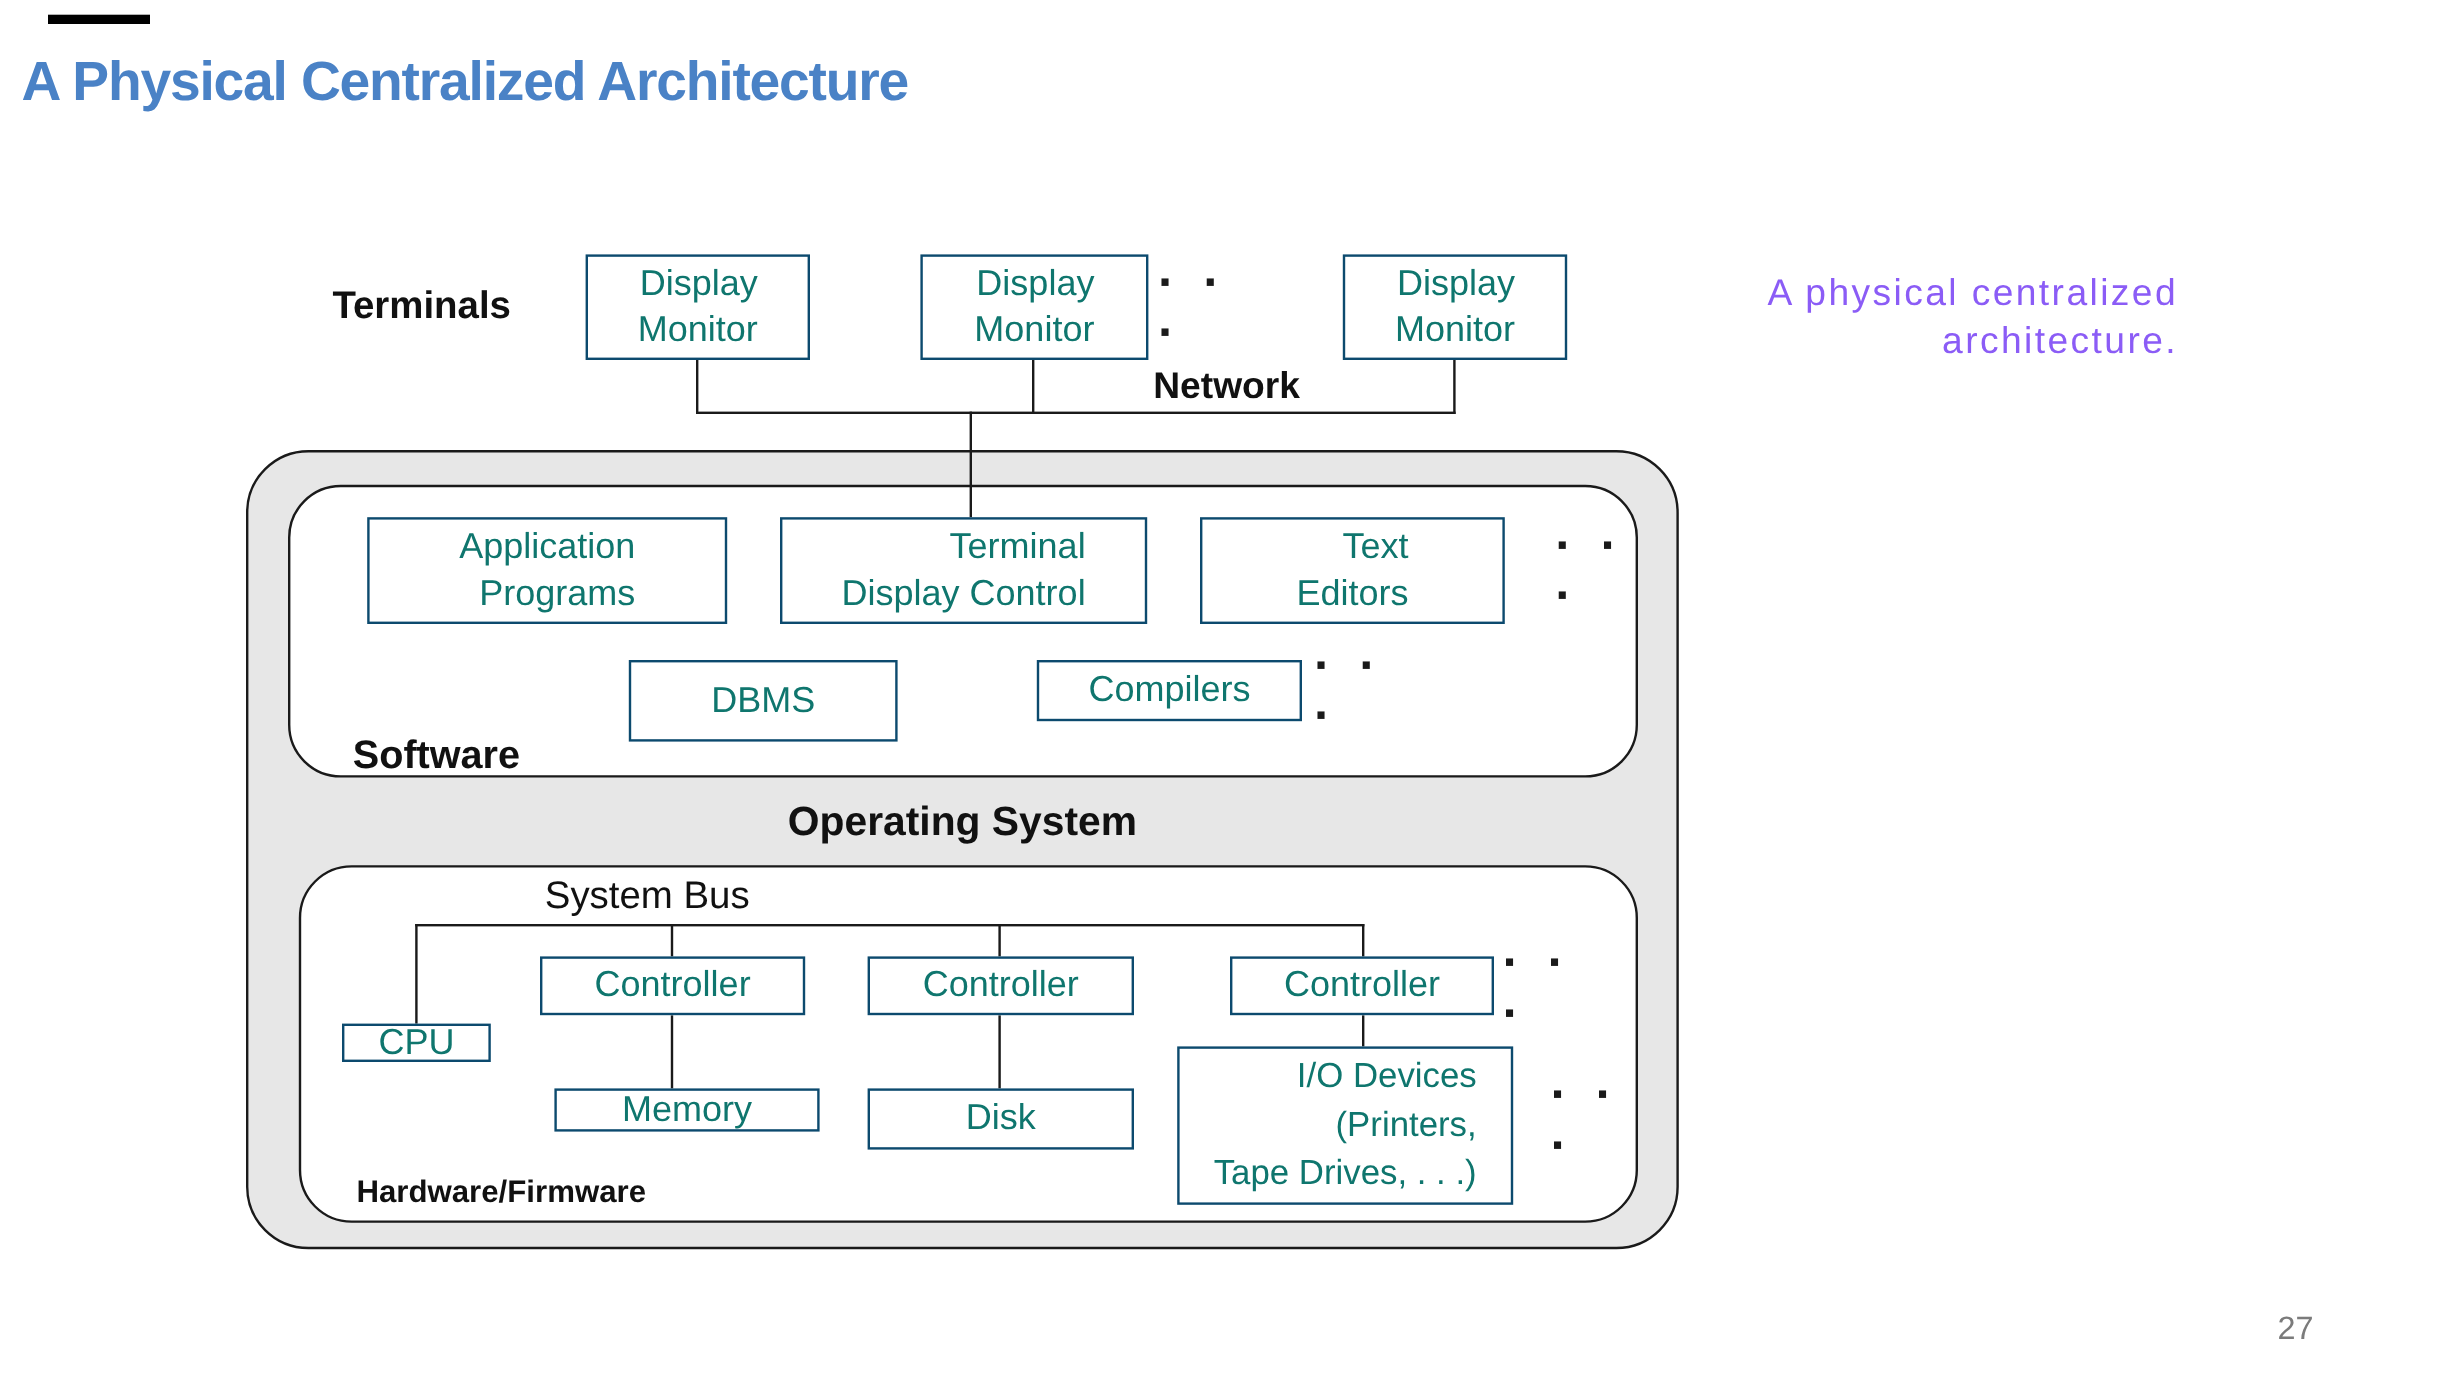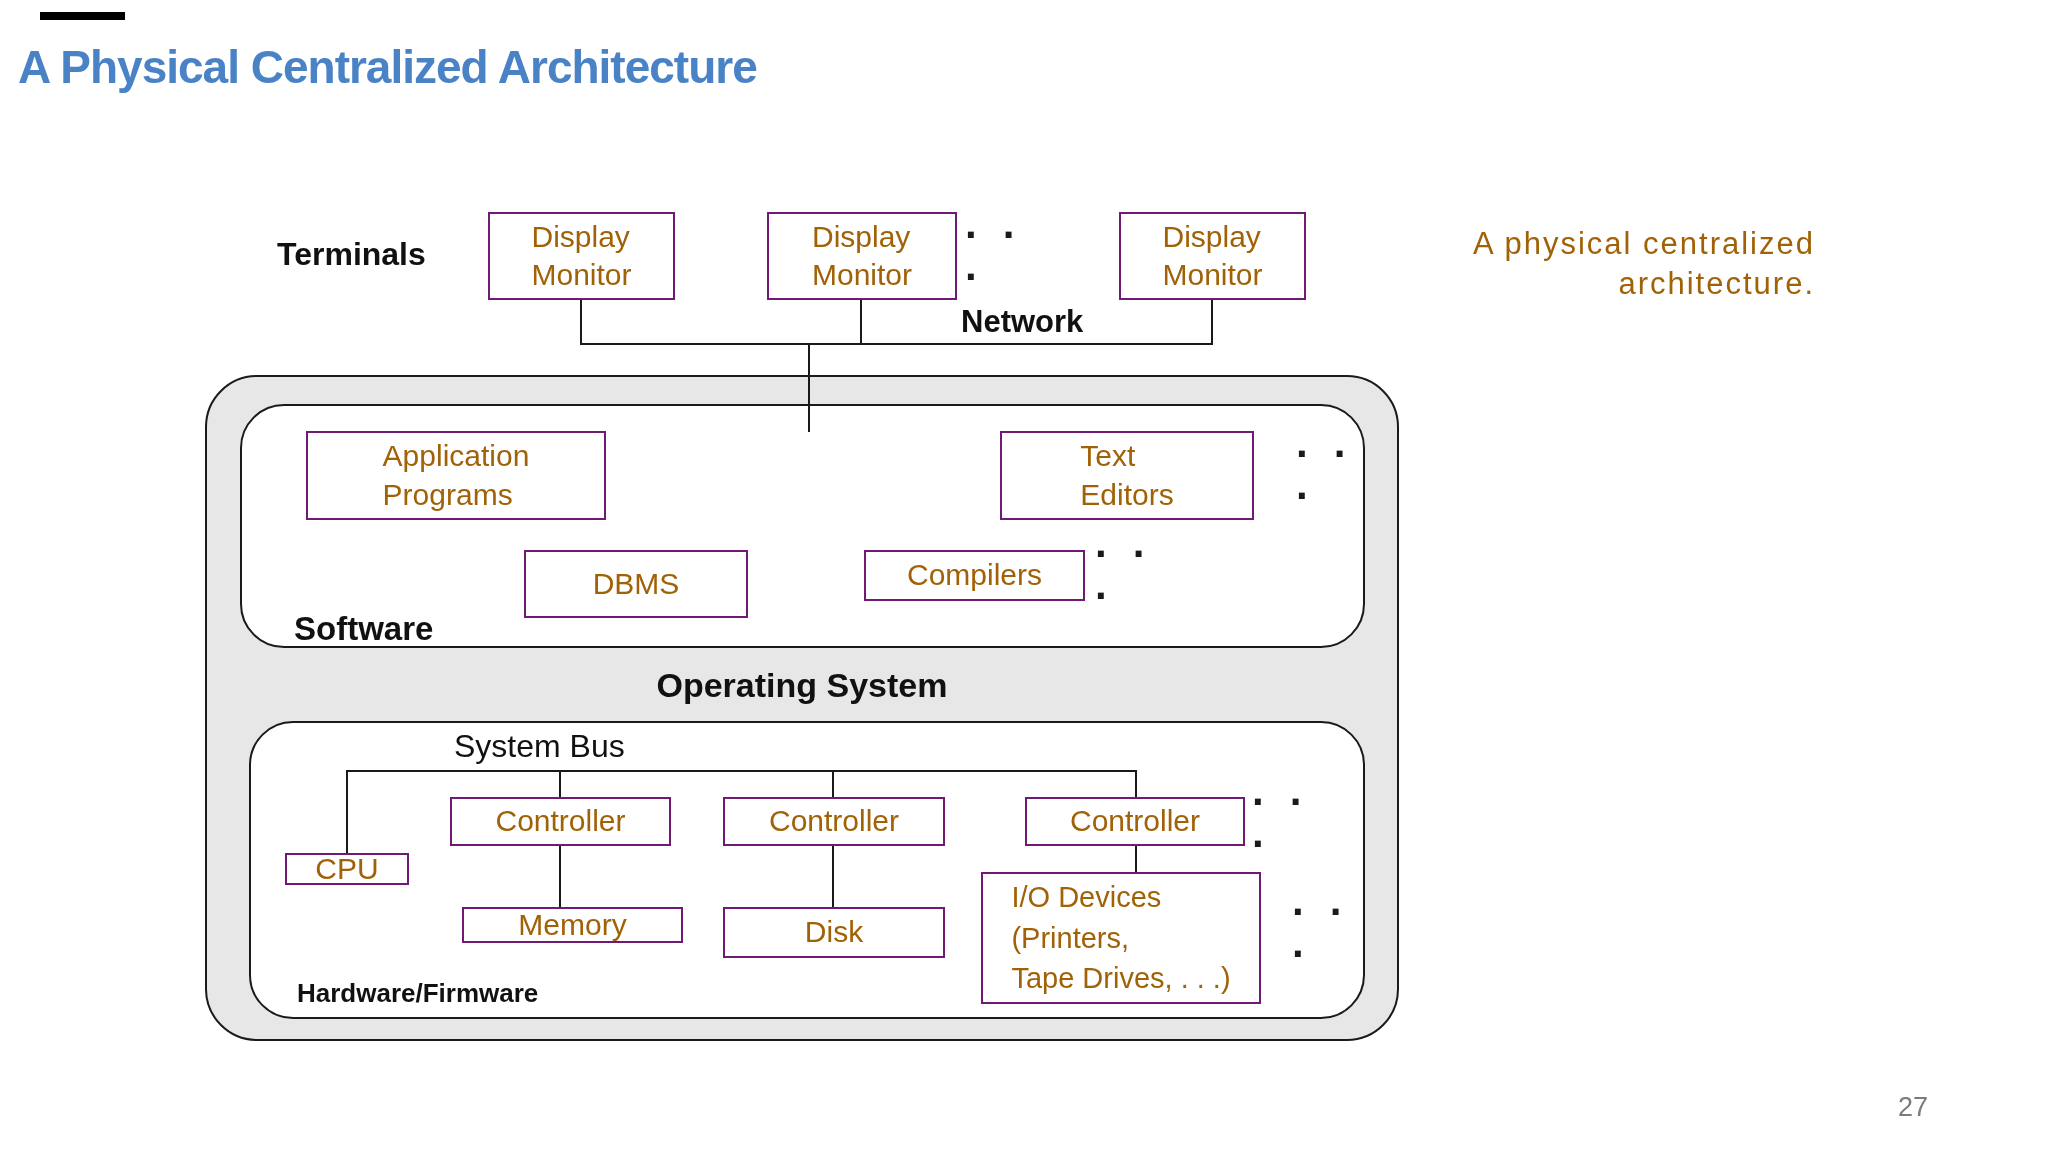--- a/index.html
+++ b/index.html
@@ -13,26 +13,26 @@
     margin-top:12px;
   }
   .abs{position:absolute;}
   .title{
     font-size:46px;font-weight:700;letter-spacing:-1px;
     color:#4a82c6;white-space:nowrap;
   }
   .box{
     position:absolute;
     background:#fff;
-    border:2px solid #701a75;
+    border:2px solid #0c4a6e;
     display:flex;align-items:center;justify-content:center;
-    text-align:left;
+    text-align:right;
     font-size:30px;line-height:1.28;
     white-space:pre-line;
-    color:#a16207;
+    color:#0f766e;
     z-index:6;
     box-sizing:border-box;
   }
   .round{
     position:absolute;
     border:2px solid #1a1a1a;
     box-sizing:border-box;
   }
   .gray{background:#e7e7e7;border-radius:52px;z-index:1;}
   .white{background:#ffffff;border-radius:44px;z-index:2;}
@@ -46,21 +46,21 @@
   .dots{
     position:absolute;z-index:6;
     font-size:42px;font-weight:700;color:#1a1a1a;
     letter-spacing:6px;line-height:1;
     display:flex;align-items:center;justify-content:center;
   }
   .caption{
     position:absolute;
     text-align:right;
     font-size:31px;line-height:40px;letter-spacing:2px;
-    color:#a16207;white-space:nowrap;
+    color:#8b5cf6;white-space:nowrap;
     z-index:6;
   }
   .pagenum{
     position:absolute;
     font-size:27px;color:#7b7b7b;z-index:6;
   }
   .topbar{position:absolute;background:#000;z-index:7;}
 </style>
 </head>
 <body>
@@ -88,20 +88,22 @@
   <div class="vline" style="left:1211px;top:288px;height:45px;"></div>
   <div class="hline" style="left:580px;top:331px;width:633px;"></div>
   <div class="vline" style="left:808px;top:331px;height:89px;"></div>
 
   <div class="round gray" style="left:205px;top:363px;width:1194px;height:666px;"></div>
 
   <div class="round white" style="left:240px;top:392px;width:1125px;height:244px;"></div>
 
   <div class="box" style="left:306px;top:419px;width:300px;height:89px;">Application
 Programs</div>
+  <div class="box" style="left:650px;top:419px;width:306px;height:89px;">Terminal
+Display Control</div>
   <div class="box" style="left:1000px;top:419px;width:254px;height:89px;">Text
 Editors</div>
   <div class="dots" style="left:1296px;top:446px;width:72px;height:34px;">· · ·</div>
 
   <div class="box" style="left:524px;top:538px;width:224px;height:68px;">DBMS</div>
   <div class="box" style="left:864px;top:538px;width:221px;height:51px;">Compilers</div>
   <div class="dots" style="left:1095px;top:546px;width:70px;height:34px;">· · ·</div>
 
   <div class="lbl bold" style="left:294px;top:598px;font-size:33px;">Software</div>
 

